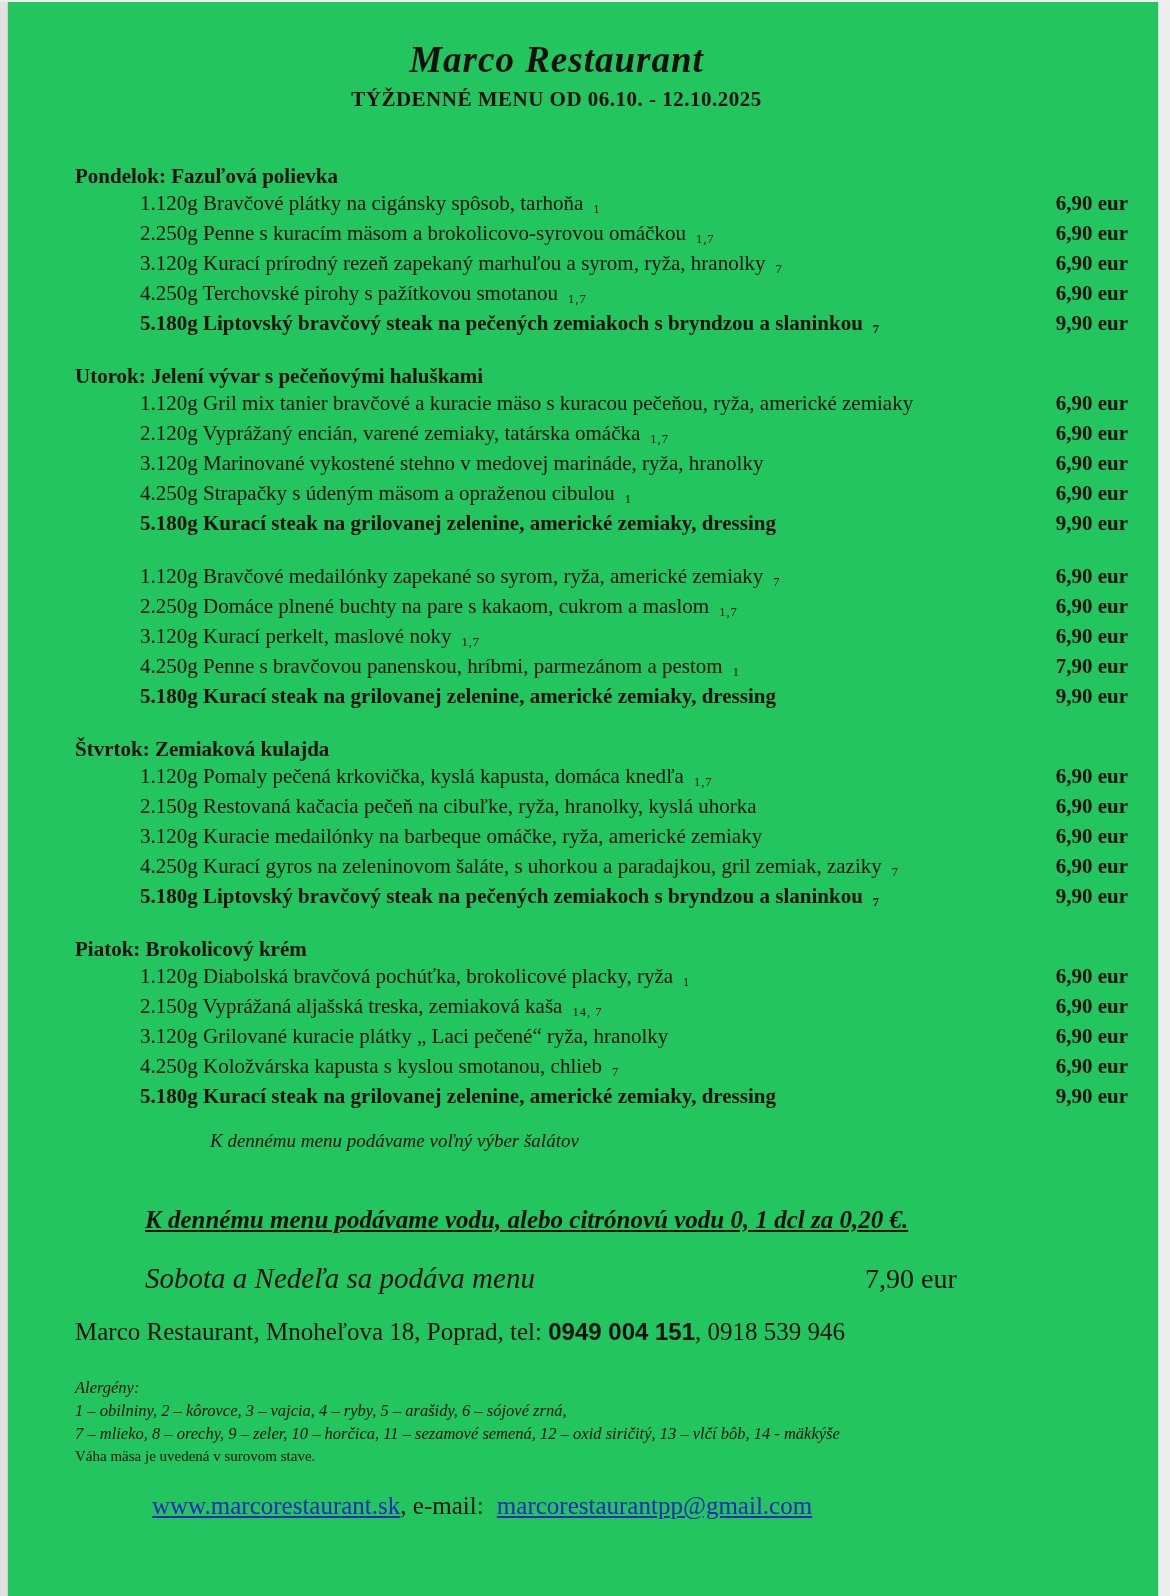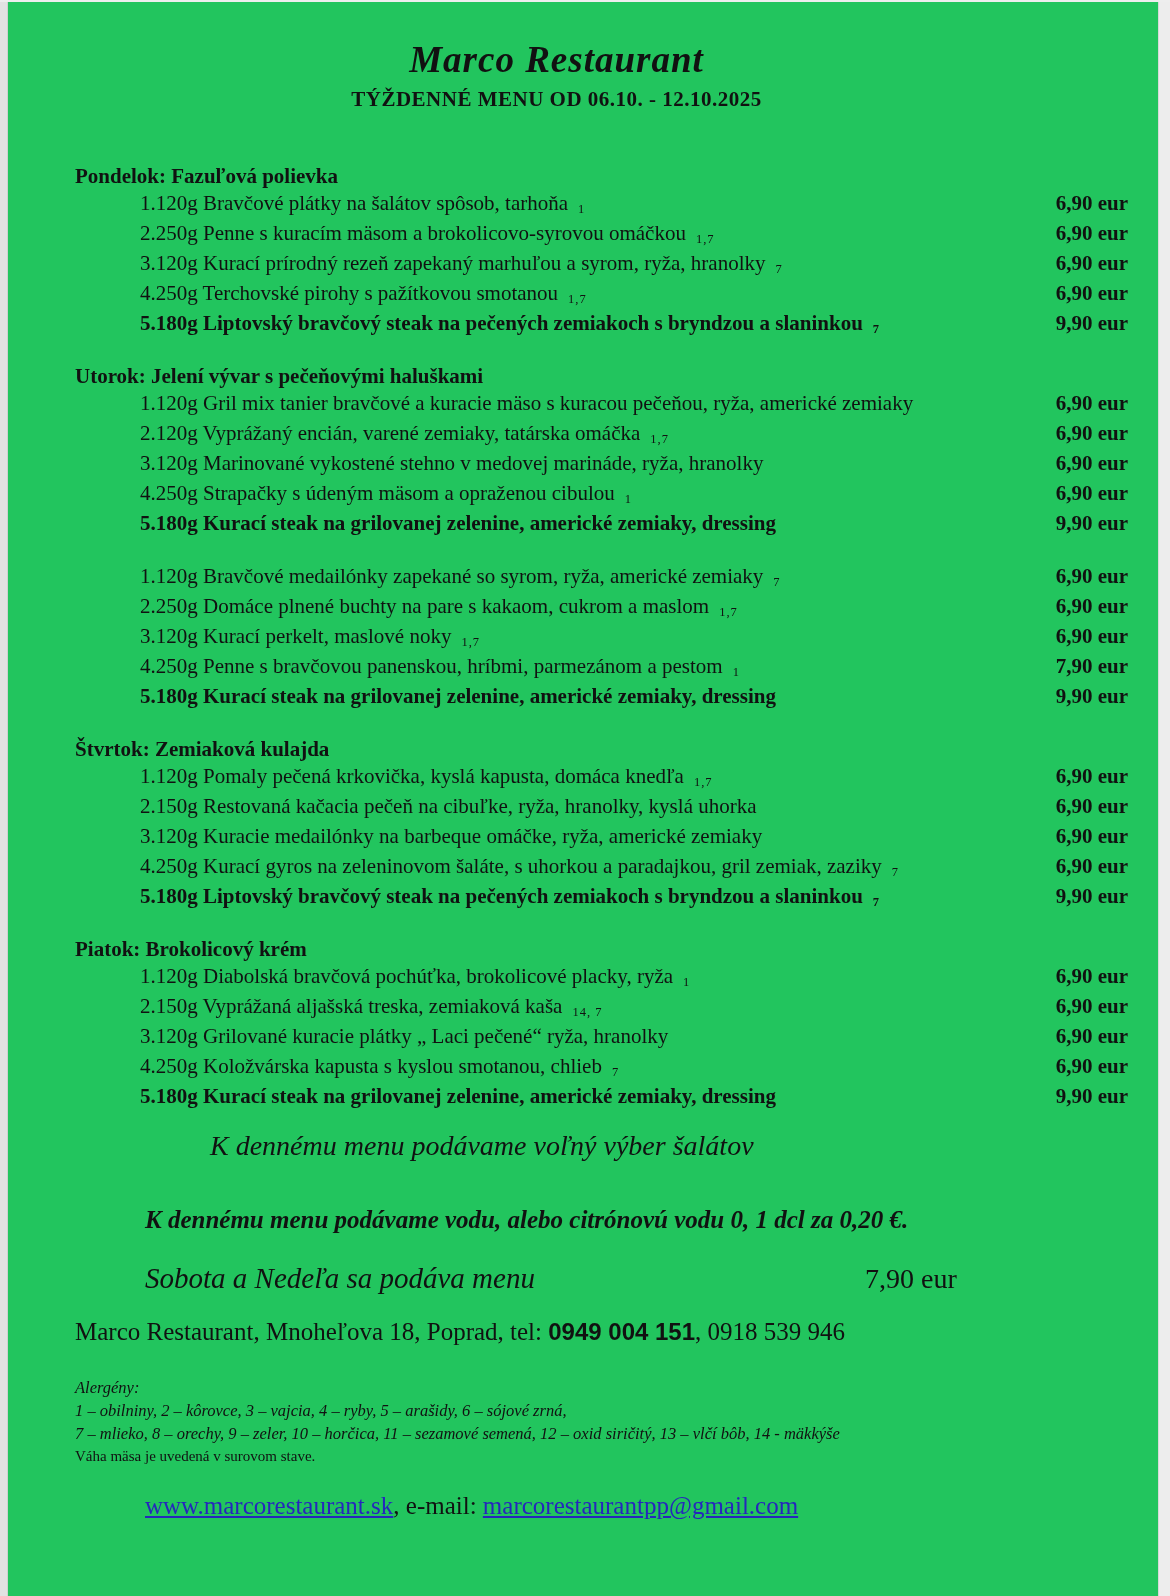--- a/index.html
+++ b/index.html
@@ -22,53 +22,53 @@
 
   .menu{position:absolute;left:75px;top:163px;width:1053px;}
   .day{margin-bottom:23px;}
   .day-header{font-size:21px;font-weight:bold;line-height:27px;}
   .row{display:flex;line-height:27px;}
   .txt{flex:1;font-size:21px;padding-left:65px;white-space:nowrap;}
   .row.b .txt,.row.b .price{font-weight:bold;}
   .alg{font-size:12.5px;padding-left:10px;position:relative;top:3px;letter-spacing:1px;}
   .price{font-size:21px;font-weight:bold;text-align:center;white-space:nowrap;}
 
-  .note-salad{position:absolute;left:210px;top:1130px;font-size:28px;font-style:italic;}
-  .note-water{position:absolute;left:145px;top:1206px;font-size:25px;font-weight:bold;font-style:italic;}
+  .note-salad{position:absolute;left:210px;top:1130px;font-size:19px;font-style:italic;}
+  .note-water{position:absolute;left:145px;top:1206px;font-size:25px;font-weight:bold;font-style:italic;text-decoration:underline;}
   .note-weekend{position:absolute;left:145px;top:1262px;font-size:29px;font-style:italic;}
   .weekend-price{position:absolute;left:865px;top:1263px;font-size:28px;}
 
   .contact{position:absolute;left:75px;top:1318px;font-size:25px;}
   .contact .phone-bold{font-family:"Liberation Sans", sans-serif;font-weight:bold;font-size:24px;}
 
   .allergens{position:absolute;left:75px;top:1376px;font-size:16.5px;font-style:italic;line-height:23px;}
   .allergens .note{font-style:normal;font-size:15px;}
 
   .footer{position:absolute;left:145px;top:1492px;font-size:25px;}
-  .footer a{}
+  .footer a{margin-left:7px;}
 </style>
 </head>
 <body>
 
 <div class="page">
   <div class="edge-left"></div>
   <div class="edge-right"></div>
   <div class="edge-top"></div>
 
   <div class="header">
     <div class="title">Marco Restaurant</div>
     <div class="subtitle">TÝŽDENNÉ MENU OD 06.10. - 12.10.2025</div>
   </div>
 
   <div class="menu">
 
     <div class="day">
       <div class="day-header">Pondelok: Fazuľová polievka</div>
       <div class="row">
-        <div class="txt"><span>1.120g Bravčové plátky na šalátov spôsob, tarhoňa</span><span class="alg">1</span></div>
+        <div class="txt"><span>1.120g Bravčové plátky na cigánsky spôsob, tarhoňa</span><span class="alg">1</span></div>
         <div class="price">6,90 eur</div>
       </div>
       <div class="row">
         <div class="txt"><span>2.250g Penne s kuracím mäsom a brokolicovo-syrovou omáčkou</span><span class="alg">1,7</span></div>
         <div class="price">6,90 eur</div>
       </div>
       <div class="row">
         <div class="txt"><span>3.120g Kurací prírodný rezeň zapekaný marhuľou a syrom, ryža, hranolky</span><span class="alg">7</span></div>
         <div class="price">6,90 eur</div>
       </div>

